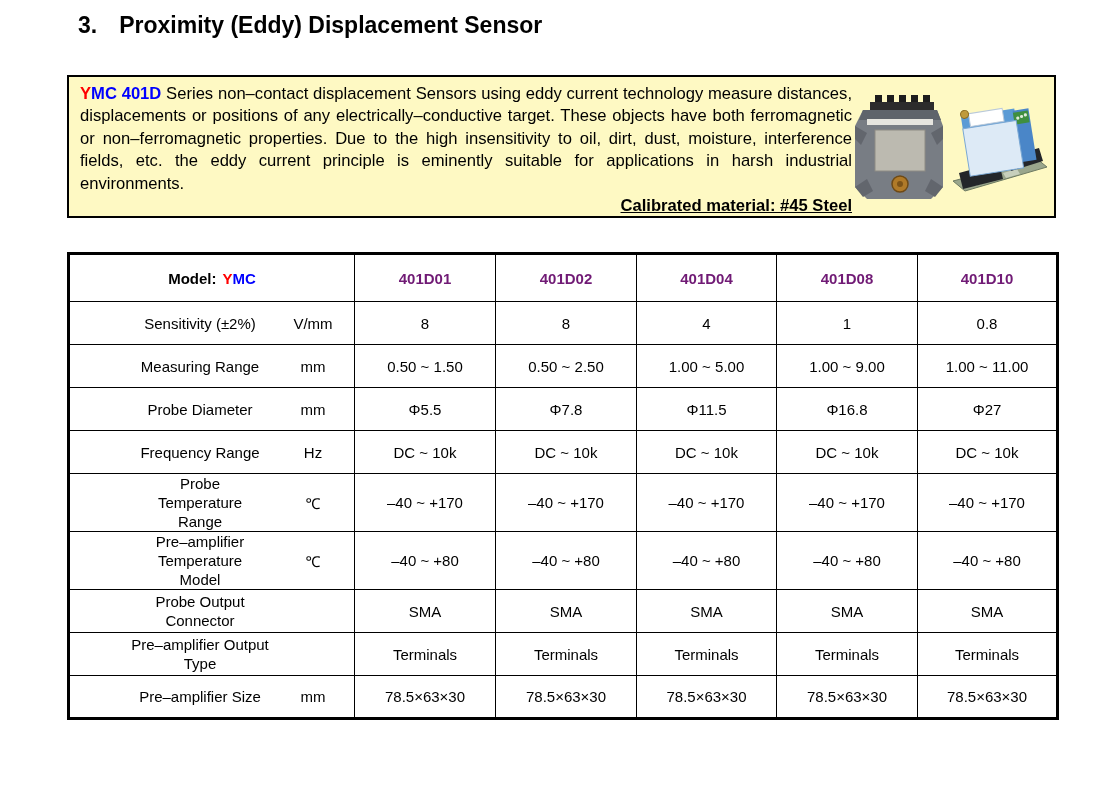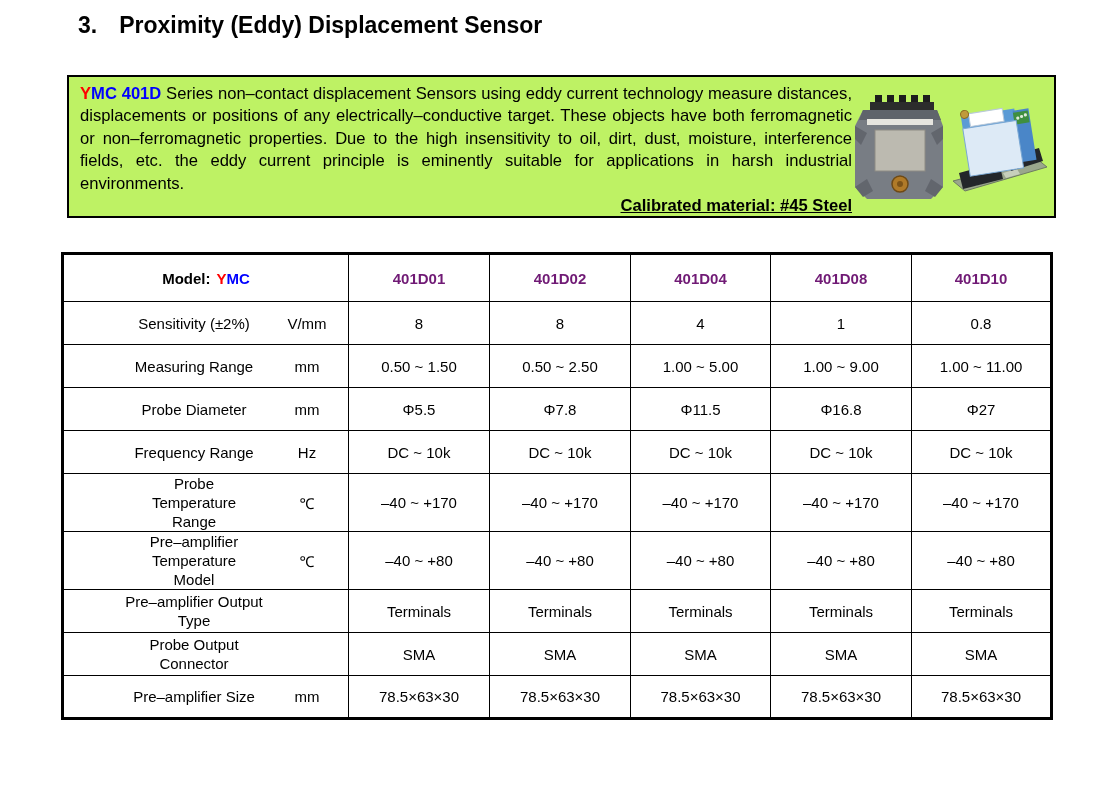--- a/index.html
+++ b/index.html
@@ -17,40 +17,40 @@
     font-size: 23px; font-weight: bold;
     display: flex; align-items: baseline;
   }
   .section-title .num { margin-right: 22px; }
 
   
   .desc-box {
     position: absolute; left: 67px; top: 75px;
     width: 989px; height: 143px;
     border: 2px solid #000;
-    background: #bef264;
+    background: #fef9c3;
   }
   .desc-text {
     position: absolute; left: 11px; top: 6px;
     width: 772px;
     font-size: 16.6px; line-height: 22.4px;
     text-align: justify;
   }
   .brand-y { color: #ff0000; font-weight: bold; }
   .brand-mc { color: #0000ff; font-weight: bold; }
   .desc-model { color: #0000ff; font-weight: bold; }
   .calibrated { font-weight: bold; text-align: right; text-decoration: underline; }
 
   .photo { position: absolute; }
   .photo-1 { left: 786px; top: 16px; }
   .photo-2 { left: 882px; top: 8px; }
 
   
   table.spec {
-    position: absolute; left: 61px; top: 252px;
+    position: absolute; left: 67px; top: 252px;
     width: 989px;
     border-collapse: collapse;
     border: 3px solid #000;
     table-layout: fixed;
   }
   table.spec th, table.spec td {
     border: 1px solid #000;
     text-align: center;
     vertical-align: middle;
     font-size: 15px;
@@ -223,46 +223,46 @@
         </td>
       <td>–40 ~ +80</td>
       <td>–40 ~ +80</td>
       <td>–40 ~ +80</td>
       <td>–40 ~ +80</td>
       <td>–40 ~ +80</td>
     </tr>
     <tr>
       <td class="label-cell">
           <div class="label-wrap">
+            <span class="row-label">Probe Output Connector</span>
+            <span class="row-unit"></span>
+          </div>
+        </td>
+      <td>SMA</td>
+      <td>SMA</td>
+      <td>SMA</td>
+      <td>SMA</td>
+      <td>SMA</td>
+    </tr>
+    <tr>
+      <td class="label-cell">
+          <div class="label-wrap">
             <span class="row-label">Pre–amplifier Output Type</span>
             <span class="row-unit"></span>
           </div>
         </td>
       <td>Terminals</td>
       <td>Terminals</td>
       <td>Terminals</td>
       <td>Terminals</td>
       <td>Terminals</td>
     </tr>
     <tr>
       <td class="label-cell">
           <div class="label-wrap">
-            <span class="row-label">Probe Output Connector</span>
-            <span class="row-unit"></span>
-          </div>
-        </td>
-      <td>SMA</td>
-      <td>SMA</td>
-      <td>SMA</td>
-      <td>SMA</td>
-      <td>SMA</td>
-    </tr>
-    <tr>
-      <td class="label-cell">
-          <div class="label-wrap">
             <span class="row-label">Pre–amplifier Size</span>
             <span class="row-unit">mm</span>
           </div>
         </td>
       <td>78.5×63×30</td>
       <td>78.5×63×30</td>
       <td>78.5×63×30</td>
       <td>78.5×63×30</td>
       <td>78.5×63×30</td>
     </tr>

